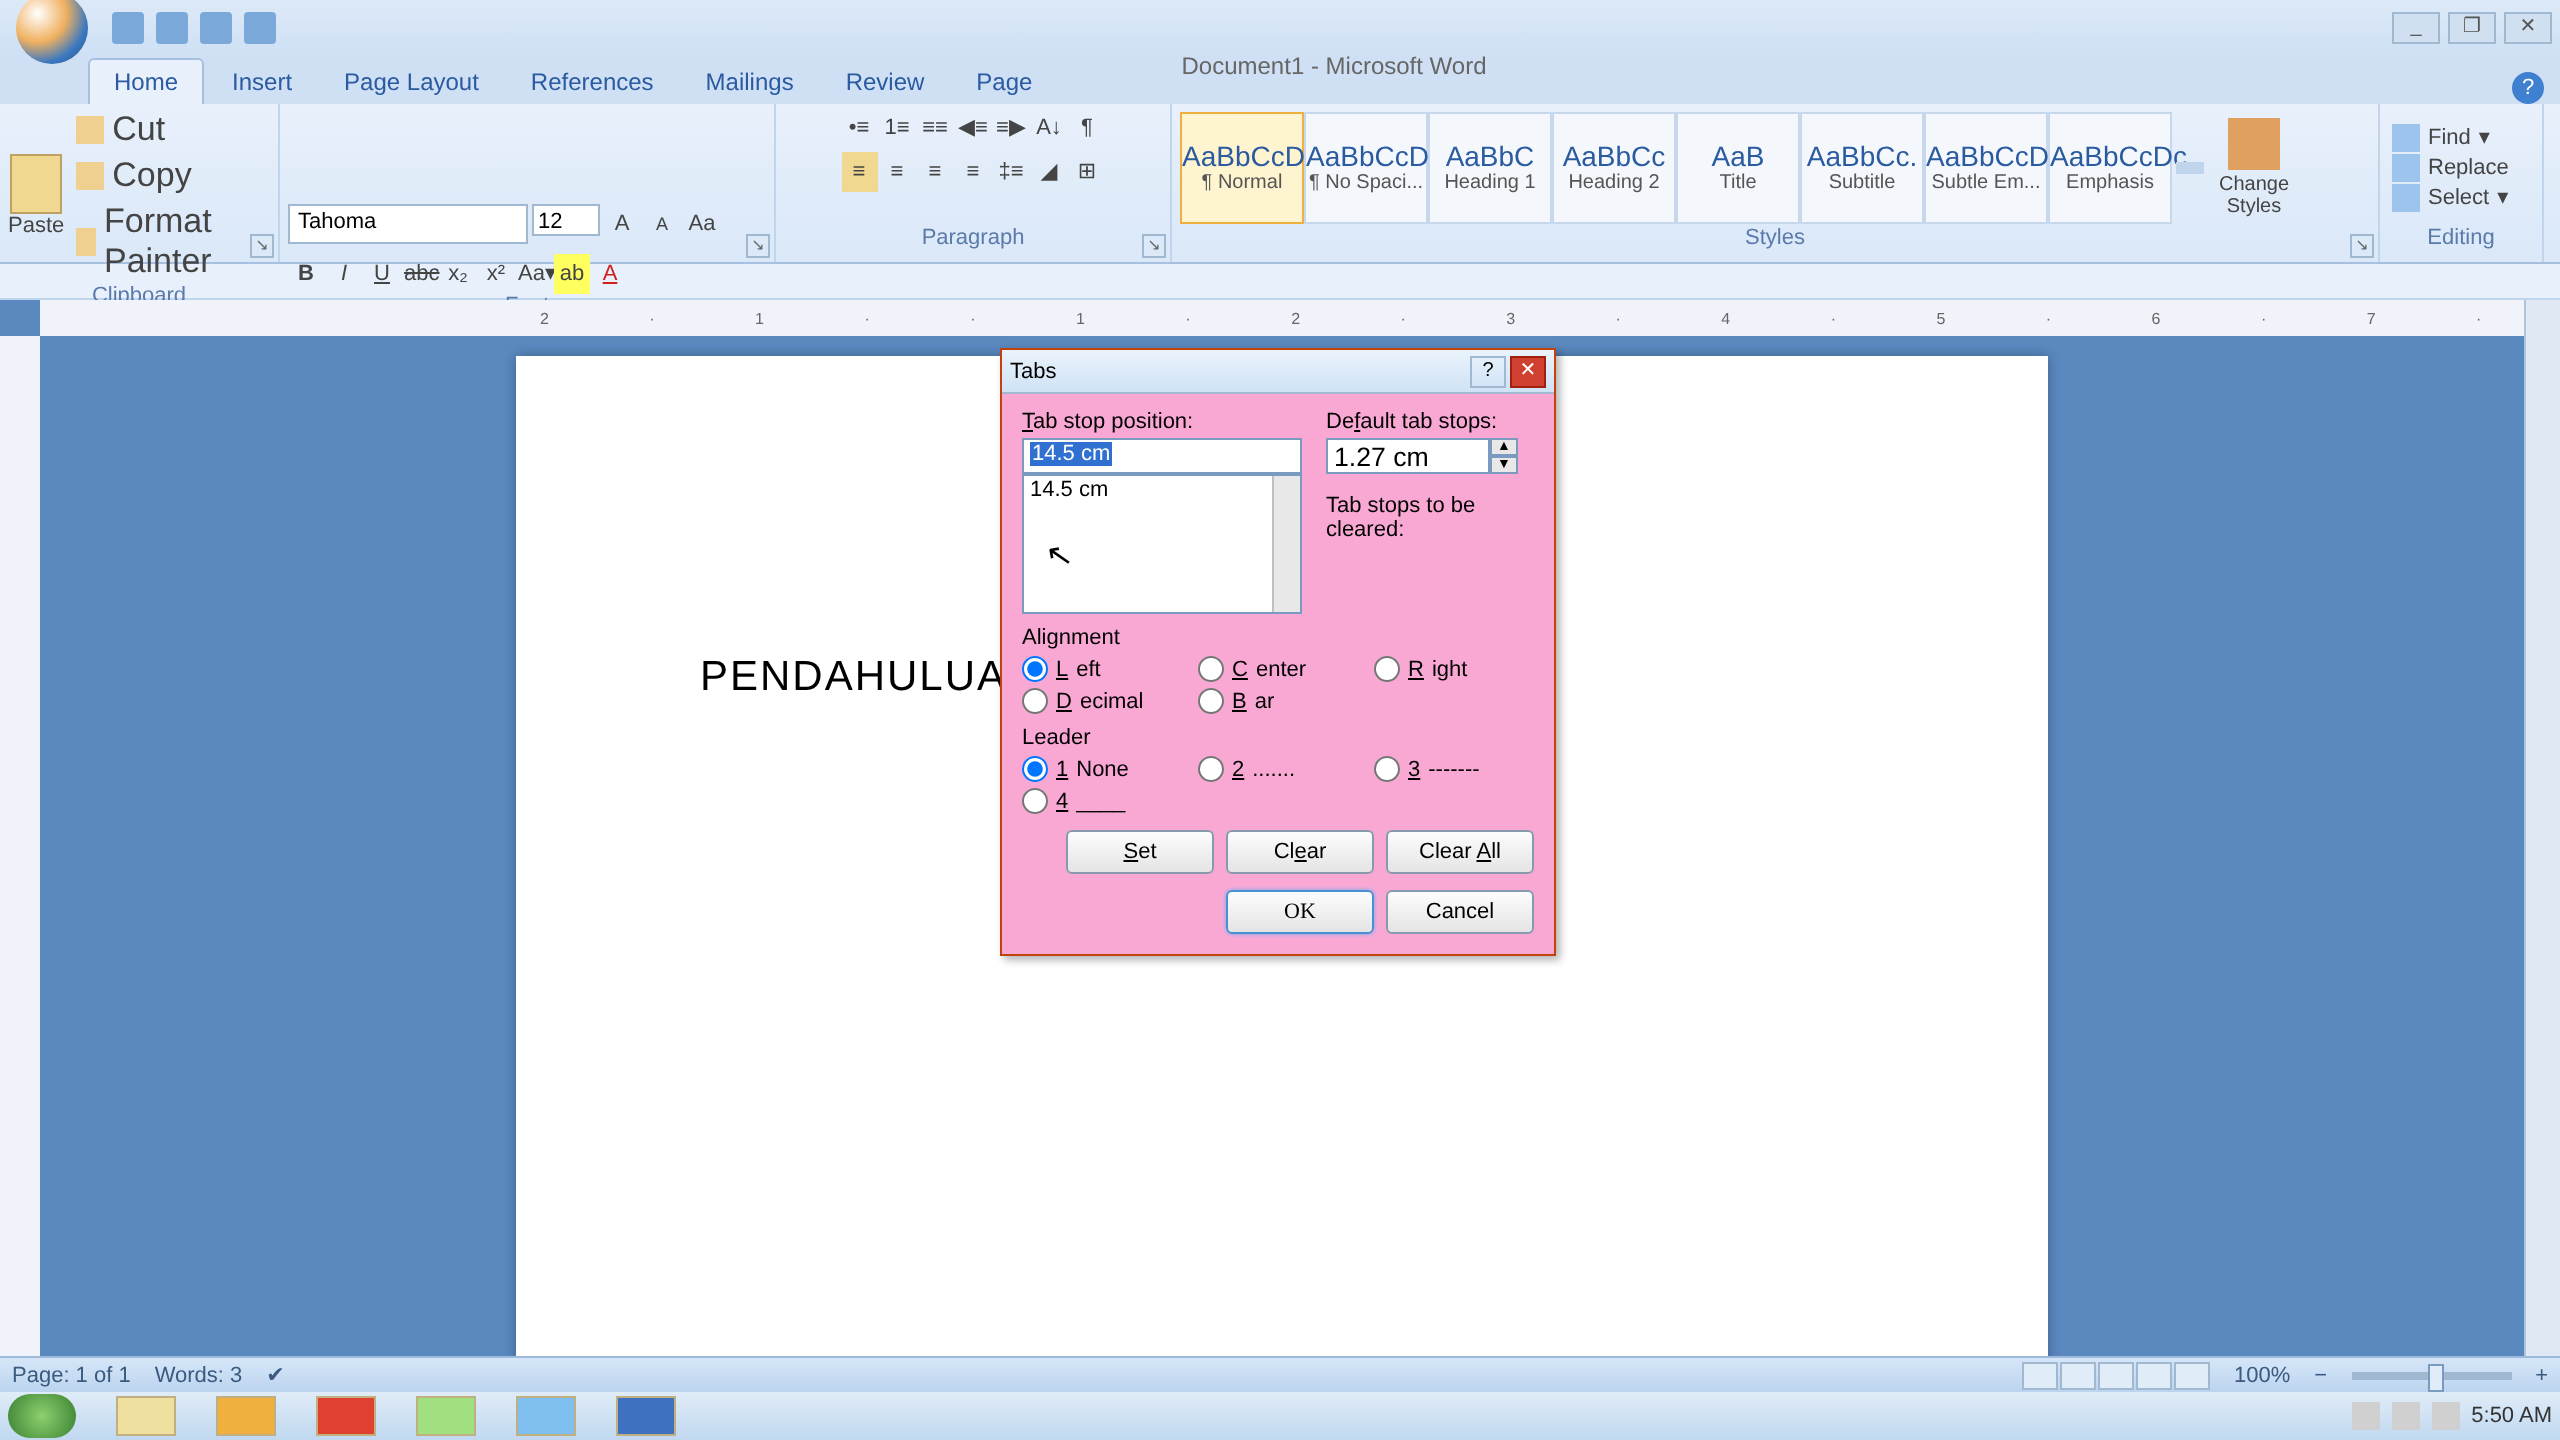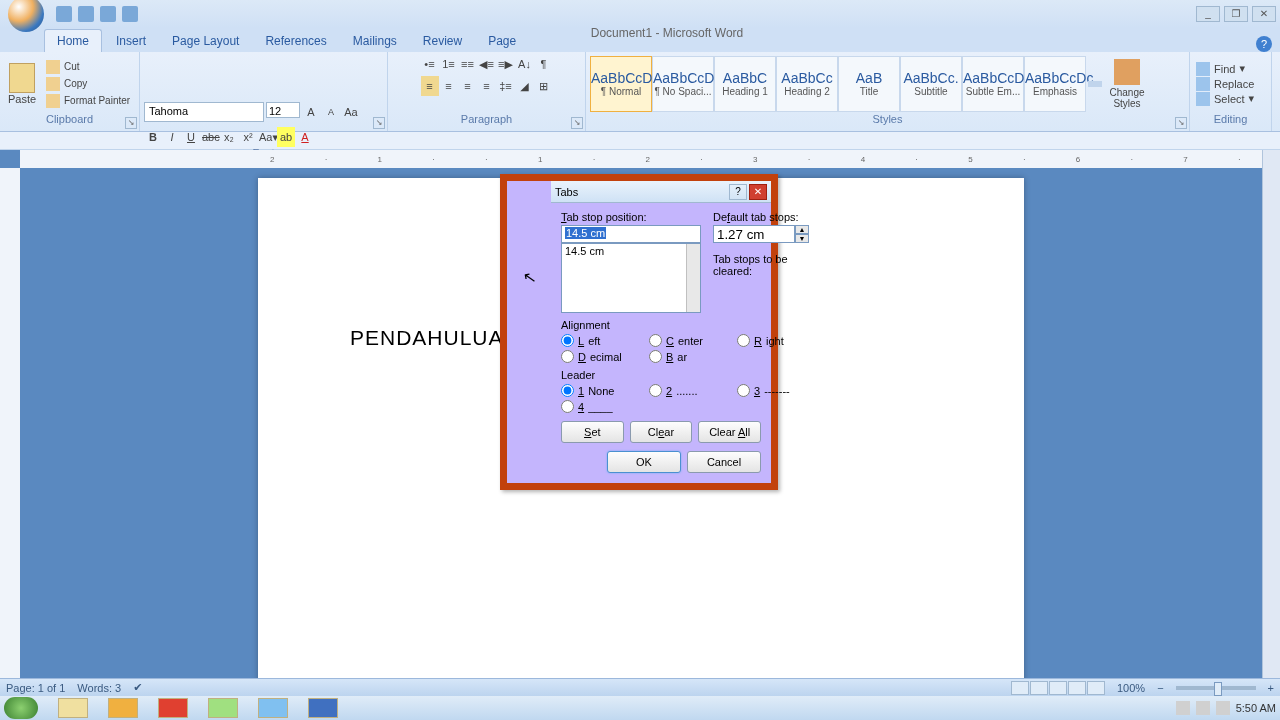--- a/index.html
+++ b/index.html
@@ -20,21 +20,21 @@
 .ribbon-tab.active { background: #e8f0fb; border: 1px solid #a8c0e0; border-bottom: none; border-radius: 3px 3px 0 0; }
 .help-icon { margin-left: auto; margin-right: 8px; width: 16px; height: 16px; background: #4080d0; border-radius: 50%; color: #fff; font-size: 11px; text-align: center; line-height: 16px; }
 
 
 .ribbon { height: 80px; background: linear-gradient(#e8f0fb,#dae8f8); border-bottom: 1px solid #a8c0e0; display: flex; }
 .group { border-right: 1px solid #c0d4ec; display: flex; flex-direction: column; padding: 2px 4px; position: relative; }
 .group-body { flex: 1; display: flex; align-items: center; gap: 2px; }
 .group-label { height: 16px; font-size: 11px; color: #5a7aaa; text-align: center; position: relative; }
 .launcher { position: absolute; right: 2px; bottom: 2px; width: 12px; height: 12px; border: 1px solid #a0b8d0; font-size: 8px; text-align: center; line-height: 10px; color: #666; }
 
-.clip-btns { display: flex; flex-direction: column; font-size: 10px; color: #444; gap: 1px; }
+.clip-btns { display: flex; flex-direction: column; font-size: 17px; color: #444; gap: 1px; }
 .clip-btns div { display: flex; align-items: center; gap: 4px; padding: 1px 4px; }
 .cb-i { width: 14px; height: 14px; background: #f0d090; }
 .paste-btn { width: 36px; text-align: center; font-size: 11px; color: #444; }
 .paste-ico { width: 26px; height: 30px; background: #f0d890; margin: 0 auto; border: 1px solid #c0a060; }
 
 .font-row1 { display: flex; gap: 2px; margin-bottom: 3px; margin-top: 48px; }
 .font-name { width: 120px; height: 20px; border: 1px solid #a0b8d0; background: #fff; font-size: 11px; padding: 2px 4px; }
 .font-size { width: 34px; height: 16px; border: 1px solid #a0b8d0; background: #fff; font-size: 11px; padding: 2px; }
 .mini-btn { width: 18px; height: 20px; border: 1px solid transparent; text-align: center; font-size: 11px; line-height: 18px; color: #444; }
 .font-row2 { display: flex; gap: 1px; }
@@ -59,21 +59,21 @@
 .ruler-corner { height: 18px; background: #e8f0fb; border-bottom: 1px solid #c0d4ec; }
 .doc-area { position: absolute; top: 150px; left: 0; right: 0; bottom: 42px; background: #5a89c0; overflow: hidden; }
 .vscroll { position: absolute; right: 0; top: 0; bottom: 0; width: 18px; background: #e0e8f4; border-left: 1px solid #b0c4dc; }
 .hruler { position: absolute; top: 0; left: 20px; right: 18px; height: 18px; background: #f0f4fa; font-size: 8px; color: #666; display: flex; align-items: center; padding-left: 250px; letter-spacing: 24px; white-space: nowrap; overflow: hidden; }
 .vruler { position: absolute; top: 18px; left: 0; bottom: 0; width: 20px; background: #f0f4fa; }
 .page { position: absolute; top: 28px; left: 258px; width: 766px; height: 900px; background: #fff; box-shadow: 0 0 6px rgba(0,0,0,.3); }
 .doc-text { position: absolute; top: 148px; left: 92px; font-family: Tahoma; font-size: 21px; letter-spacing: 1px; color: #000; }
 .caret { border-right: 1px solid #000; padding-right: 1px; }
 
 
-.dialog { position: absolute; top: 174px; left: 500px; width: 278px; border: 7px solid #c2410c; background: #c4b5fd; box-shadow: 2px 2px 4px rgba(0,0,0,.3); font-size: 11px; color: #000; padding-left: 44px; }
+.dialog { position: absolute; top: 174px; left: 500px; width: 278px; border: 1px solid #c2410c; background: #f9a8d4; box-shadow: 2px 2px 4px rgba(0,0,0,.3); font-size: 11px; color: #000; }
 .dlg-title { height: 22px; background: linear-gradient(#eaf3fc,#cfe2f5); display: flex; align-items: center; padding: 0 4px; border-bottom: 1px solid #a0b8d0; }
 .dlg-title span { flex: 1; }
 .dlg-hbtn { width: 18px; height: 16px; border: 1px solid #a0b8d0; margin-left: 2px; text-align: center; font-size: 10px; line-height: 14px; }
 .dlg-close { background: #d04030; color: #fff; border-color: #a02010; }
 .dlg-body { padding: 8px 10px 10px; }
 .dlg-row { display: flex; gap: 12px; margin-bottom: 4px; }
 .lbl { margin-bottom: 2px; }
 .u { text-decoration: underline; }
 .tab-input { width: 140px; height: 18px; border: 1px solid #7a9ac0; background: #fff; padding: 1px 3px; }
 .tab-input .sel { background: #3070d0; color: #fff; padding: 0 1px; }
@@ -82,21 +82,21 @@
 .spin { display: flex; }
 .spin input { width: 82px; height: 18px; border: 1px solid #7a9ac0; padding: 1px 3px; }
 .spin-btns { width: 14px; display: flex; flex-direction: column; }
 .spin-btns div { flex: 1; border: 1px solid #7a9ac0; background: #e8e8e8; font-size: 7px; text-align: center; }
 .section-lbl { margin-top: 6px; margin-bottom: 3px; }
 .radio-grid { display: grid; grid-template-columns: 88px 88px 80px; gap: 3px 0; margin-bottom: 4px; }
 .radio-grid label { display: flex; align-items: center; gap: 4px; }
 .radio-grid input { margin: 0; }
 .btn-row { display: flex; justify-content: flex-end; gap: 6px; margin-top: 8px; }
 .btn { width: 74px; height: 22px; border: 1px solid #8a9aae; background: linear-gradient(#fdfdfd,#e4e4e4); border-radius: 3px; font-size: 11px; }
-.btn.primary { border-color: #4a90d0; box-shadow: 0 0 2px #6ab0f0; }
+.btn.primary { border-color: #4a90d0; box-shadow: 0 0 2px #6ab0f0; font-family: Liberation Serif, serif; }
 
 
 .statusbar { position: absolute; bottom: 24px; left: 0; right: 0; height: 18px; background: linear-gradient(#d6e6f8,#bcd4ef); border-top: 1px solid #9cb8dc; display: flex; align-items: center; font-size: 11px; color: #3a5a80; padding: 0 6px; gap: 12px; }
 .statusbar .spacer { flex: 1; }
 .view-btns { display: flex; gap: 1px; }
 .view-btn { width: 18px; height: 14px; background: #e0ecf8; border: 1px solid #a0b8d0; }
 .zoom-slider { width: 80px; height: 4px; background: #a0b8d0; position: relative; }
 .zoom-slider::after { content: ''; position: absolute; left: 38px; top: -4px; width: 6px; height: 12px; background: #e0ecf8; border: 1px solid #7a9ac0; }
 
 

